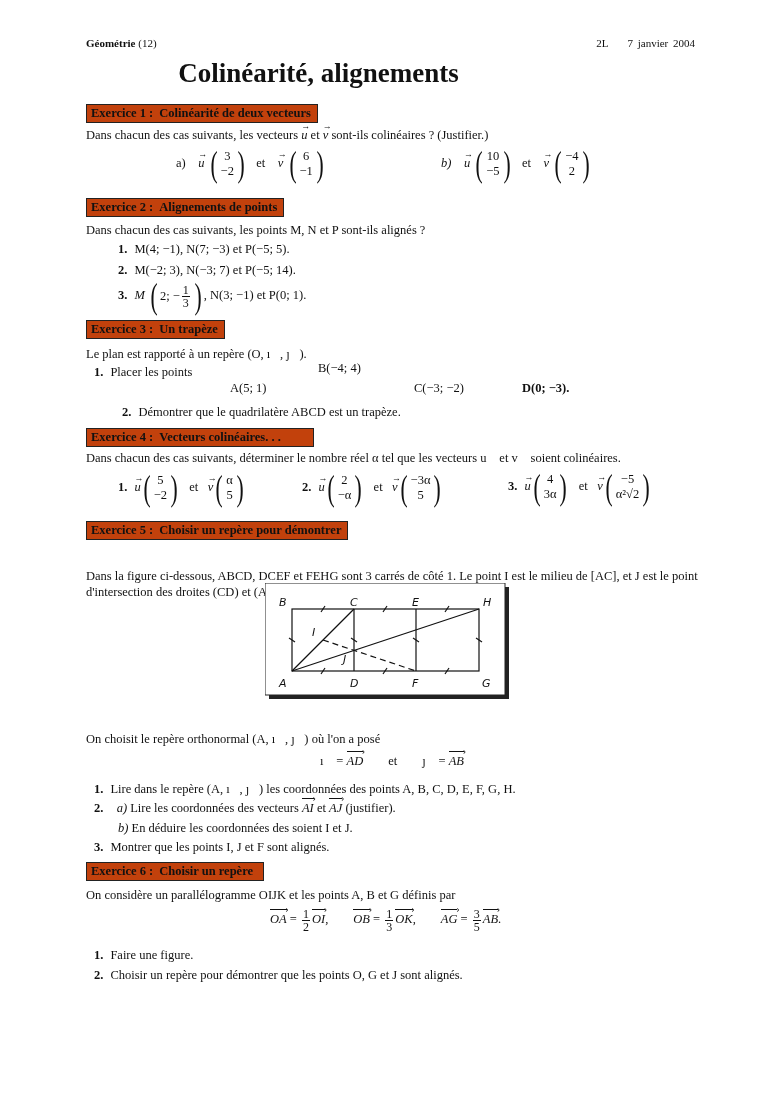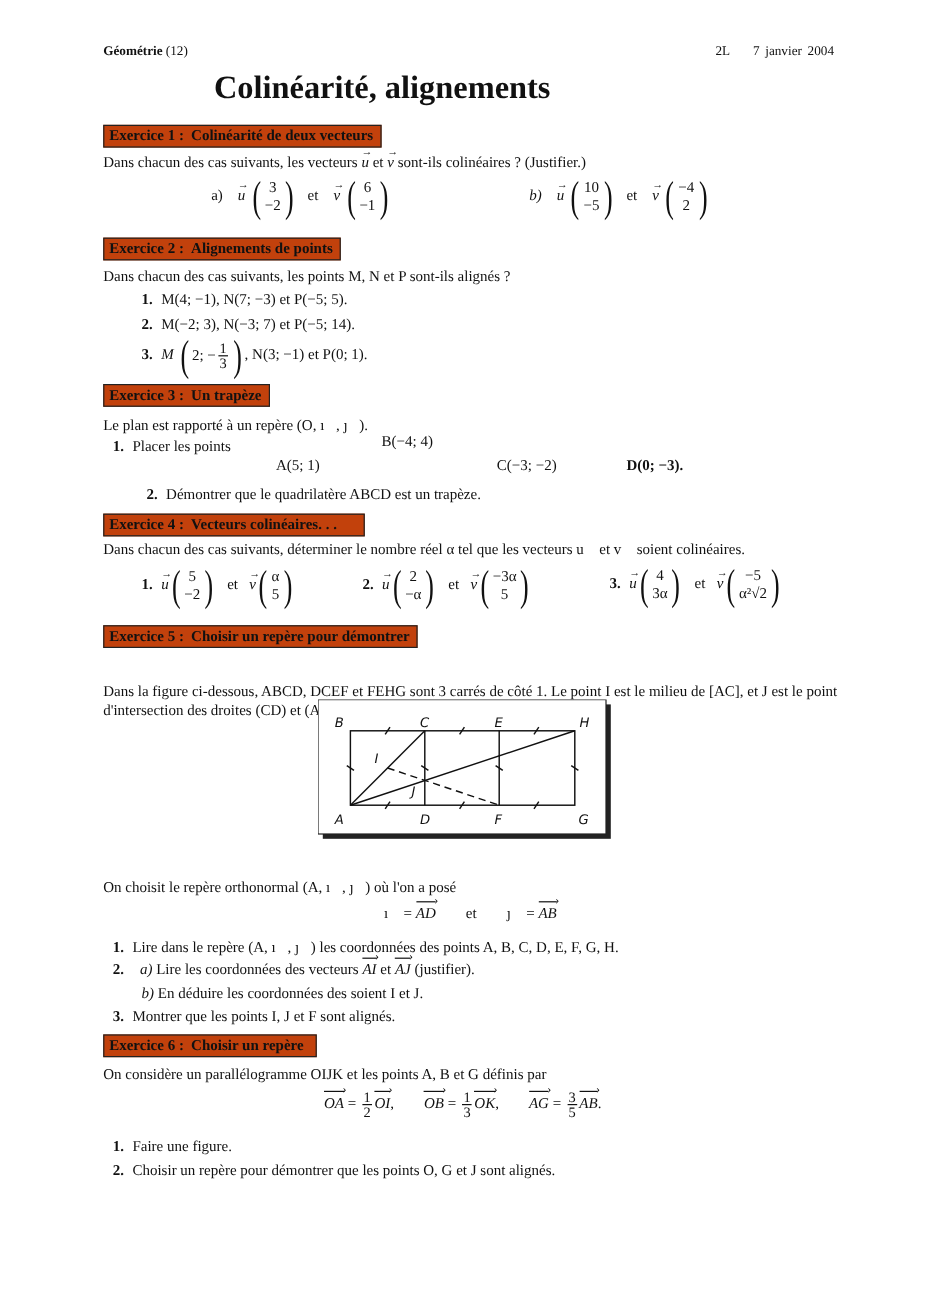--- a/index.html
+++ b/index.html
@@ -122,21 +122,21 @@
 </div>
 <div class="abs txt" style="left:230px;top:380px;">A(5; 1)</div>
 <div class="abs txt" style="left:318px;top:360px;">B(−4; 4)</div>
 <div class="abs txt" style="left:414px;top:380px;">C(−3; −2)</div>
 <div class="abs txt" style="left:522px;top:380px;font-weight:bold;">D(0; −3).</div>
 <div class="abs txt" style="left:94px;top:404px;margin-left:28px;">
   <span class="bnum">2.</span><span>Démontrer que le quadrilatère ABCD est un trapèze.</span>
 </div>
 
 <div class="abs" style="left:86px;top:428px;">
-  <span class="exbox" style="padding-right:22px;font-family:Liberation Serif, serif;"><span class="num">Exercice 4 :</span><span>Vecteurs colinéaires. . .</span></span>
+  <span class="exbox" style="padding-right:32px;font-family:Liberation Serif, serif;"><span class="num">Exercice 4 :</span><span>Vecteurs colinéaires. . .</span></span>
 </div>
 <div class="abs txt" style="left:86px;top:450px;">Dans chacun des cas suivants, déterminer le nombre réel α tel que les vecteurs u⃗ et v⃗ soient colinéaires.</div>
 <div class="abs txt" style="left:118px;top:470px;">
   <span class="bnum">1.</span><span class="vec">u</span><span class="col">
       <span class="paren">(</span>
       <span class="colv">
         <span>5</span>
         <span>−2</span>
       </span>
       <span class="paren">)</span>

